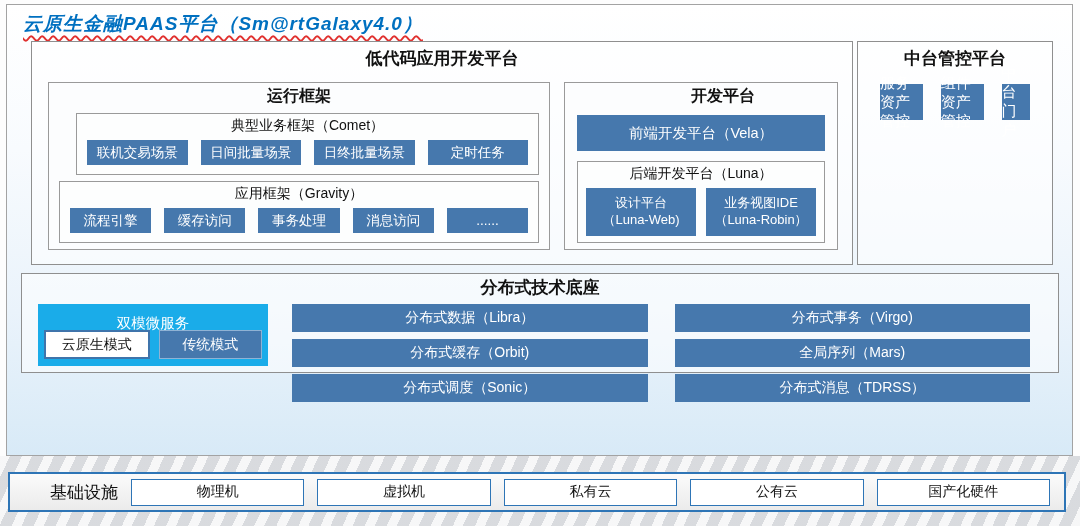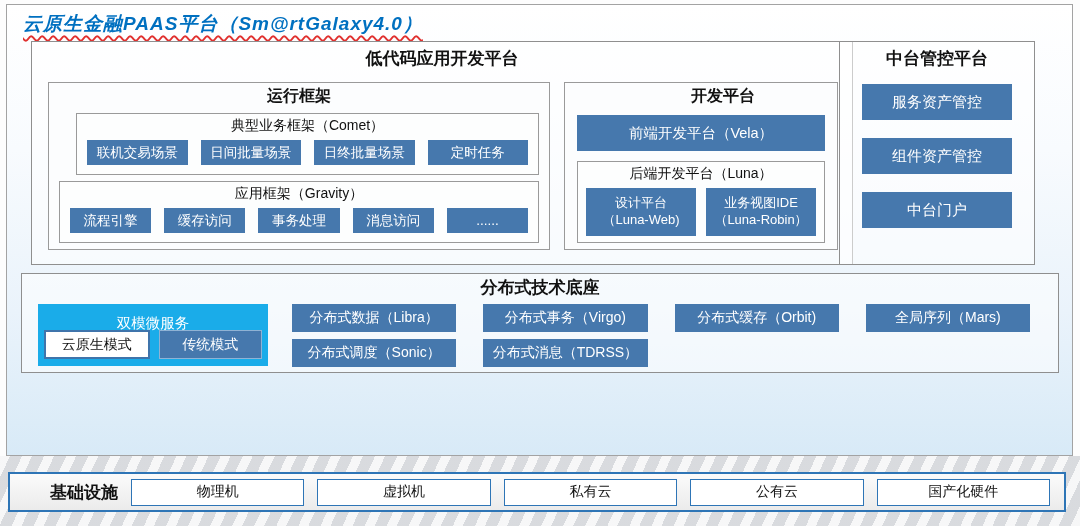--- a/index.html
+++ b/index.html
@@ -35,70 +35,70 @@
     white-space:nowrap;
   }
 
   .bordered { border:1px solid #8f8f8f; background:rgba(255,255,255,.55); position:absolute; }
   .hdr  { text-align:center; font-size:17px; font-weight:700; color:#111; padding-top:5px; }
   .shdr { text-align:center; font-size:16px; font-weight:700; color:#111; padding-top:3px; }
   .lbl  { text-align:center; font-size:14px; color:#111; padding-top:3px; }
 
   
   .lowcode-box  { left:24px;  top:36px; width:822px; height:224px; }
-  .zhongtai-box { left:832px; top:36px; width:196px; height:224px; }
+  .zhongtai-box { left:850px; top:36px; width:196px; height:224px; }
 
   .runtime-box { position:absolute; left:16px; top:40px; width:502px; height:168px; border:1px solid #9a9a9a; background:#fcfdfe; }
   .comet-box   { position:absolute; left:10px; right:10px; top:30px;  height:62px; border:1px solid #9a9a9a; background:#fdfefe;margin-left:17px; }
   .gravity-box { position:absolute; left:10px; right:10px; top:98px;  height:62px; border:1px solid #9a9a9a; background:#fdfefe; }
   .chip-row { display:flex; gap:13px; padding:5px 10px 0; }
   .s-btn {
     background:#4678ad; color:#fff; display:flex; align-items:center; justify-content:center;
     font-size:13.5px; flex:1; height:25px; white-space:nowrap;
   }
 
   .dev-box  { position:absolute; left:532px; top:40px; width:274px; height:168px; border:1px solid #9a9a9a; background:#fcfdfe;padding-left:44px; }
   .vela-btn { position:absolute; left:12px; right:12px; top:32px; height:36px;
               background:#4678ad; color:#fff; display:flex; align-items:center; justify-content:center; font-size:14.5px; }
   .luna-box { position:absolute; left:12px; right:12px; top:78px; height:82px; border:1px solid #9a9a9a; background:#fdfefe; }
   .luna-row { display:flex; gap:10px; padding:5px 8px 0; }
   .luna-btn { flex:1; height:48px; background:#4678ad; color:#fff; display:flex; flex-direction:column;
               align-items:center; justify-content:center; font-size:13px; line-height:1.3; white-space:nowrap; }
 
-  .zt-stack { display:flex; flex-direction:column; gap:18px; padding:14px 22px 0; }
+  .zt-stack { display:flex; flex-direction:row; gap:18px; padding:14px 22px 0; }
   .zt-btn   { height:36px; background:#4678ad; color:#fff; display:flex; align-items:center; justify-content:center; font-size:15px; }
 
   
   .dist-box { left:14px; top:268px; width:1038px; height:100px; }
   .dist-content { position:absolute; left:16px; right:28px; top:30px; bottom:6px; display:flex; }
   .dual-panel { width:230px; background:#1aace9; padding:1px 6px 0; }
   .dual-label { color:#fff; text-align:center; font-size:14.5px; height:25px; padding-top:9px; }
   .dual-modes { display:flex; gap:9px;align-items:flex-end; }
   .mode-btn   { flex:1; height:29px; display:flex; align-items:center; justify-content:center; font-size:14px; }
   .mode-native  { background:#ffffff; color:#111; border:2px solid #3f74ab; font-weight:400; }
   .mode-classic { background:#4678ad; color:#fff; border:1px solid #8fb2d4; }
-  .dist-grid { flex:1; margin-left:24px; display:grid; grid-template-columns:repeat(4,1fr);
+  .dist-grid { flex:1; margin-left:24px; display:grid; grid-template-columns:repeat(2,1fr);
                column-gap:27px; row-gap:7px; }
   .d-btn { background:#4678ad; color:#fff; display:flex; align-items:center; justify-content:center;
            font-size:14px; height:28px; white-space:nowrap; }
 
   
   .nebula-box { left:14px; top:376px; width:1038px; height:78px; }
   .nebula-row { position:absolute; left:16px; right:16px; top:40px; display:flex; gap:10px; }
   .c-btn { flex:1; height:26px; background:#1aace9; color:#fff; display:flex; align-items:center;
            justify-content:center; font-size:14px; }
 
   
   .infra-strip {
     position:absolute; left:8px; top:472px; width:1058px; height:40px;
     border:2px solid #2e75b6;
     background: linear-gradient(180deg,#fbfbfb,#ebebeb);
     display:flex; align-items:center; gap:13px; padding:0 14px 0 40px;
   }
-  .infra-title { font-size:17px; font-weight:700; color:#111; white-space:nowrap; }
+  .infra-title { font-size:17px; font-weight:400; color:#111; white-space:nowrap; }
   .i-box { flex:1; height:27px; background:#fff; border:1px solid #2e75b6; color:#111;
            display:flex; align-items:center; justify-content:center; font-size:14px; }
 </style>
 </head>
 <body>
 
 <div class="canvas">
   <div class="bottom-texture"></div>
 
   <div class="main-panel">

